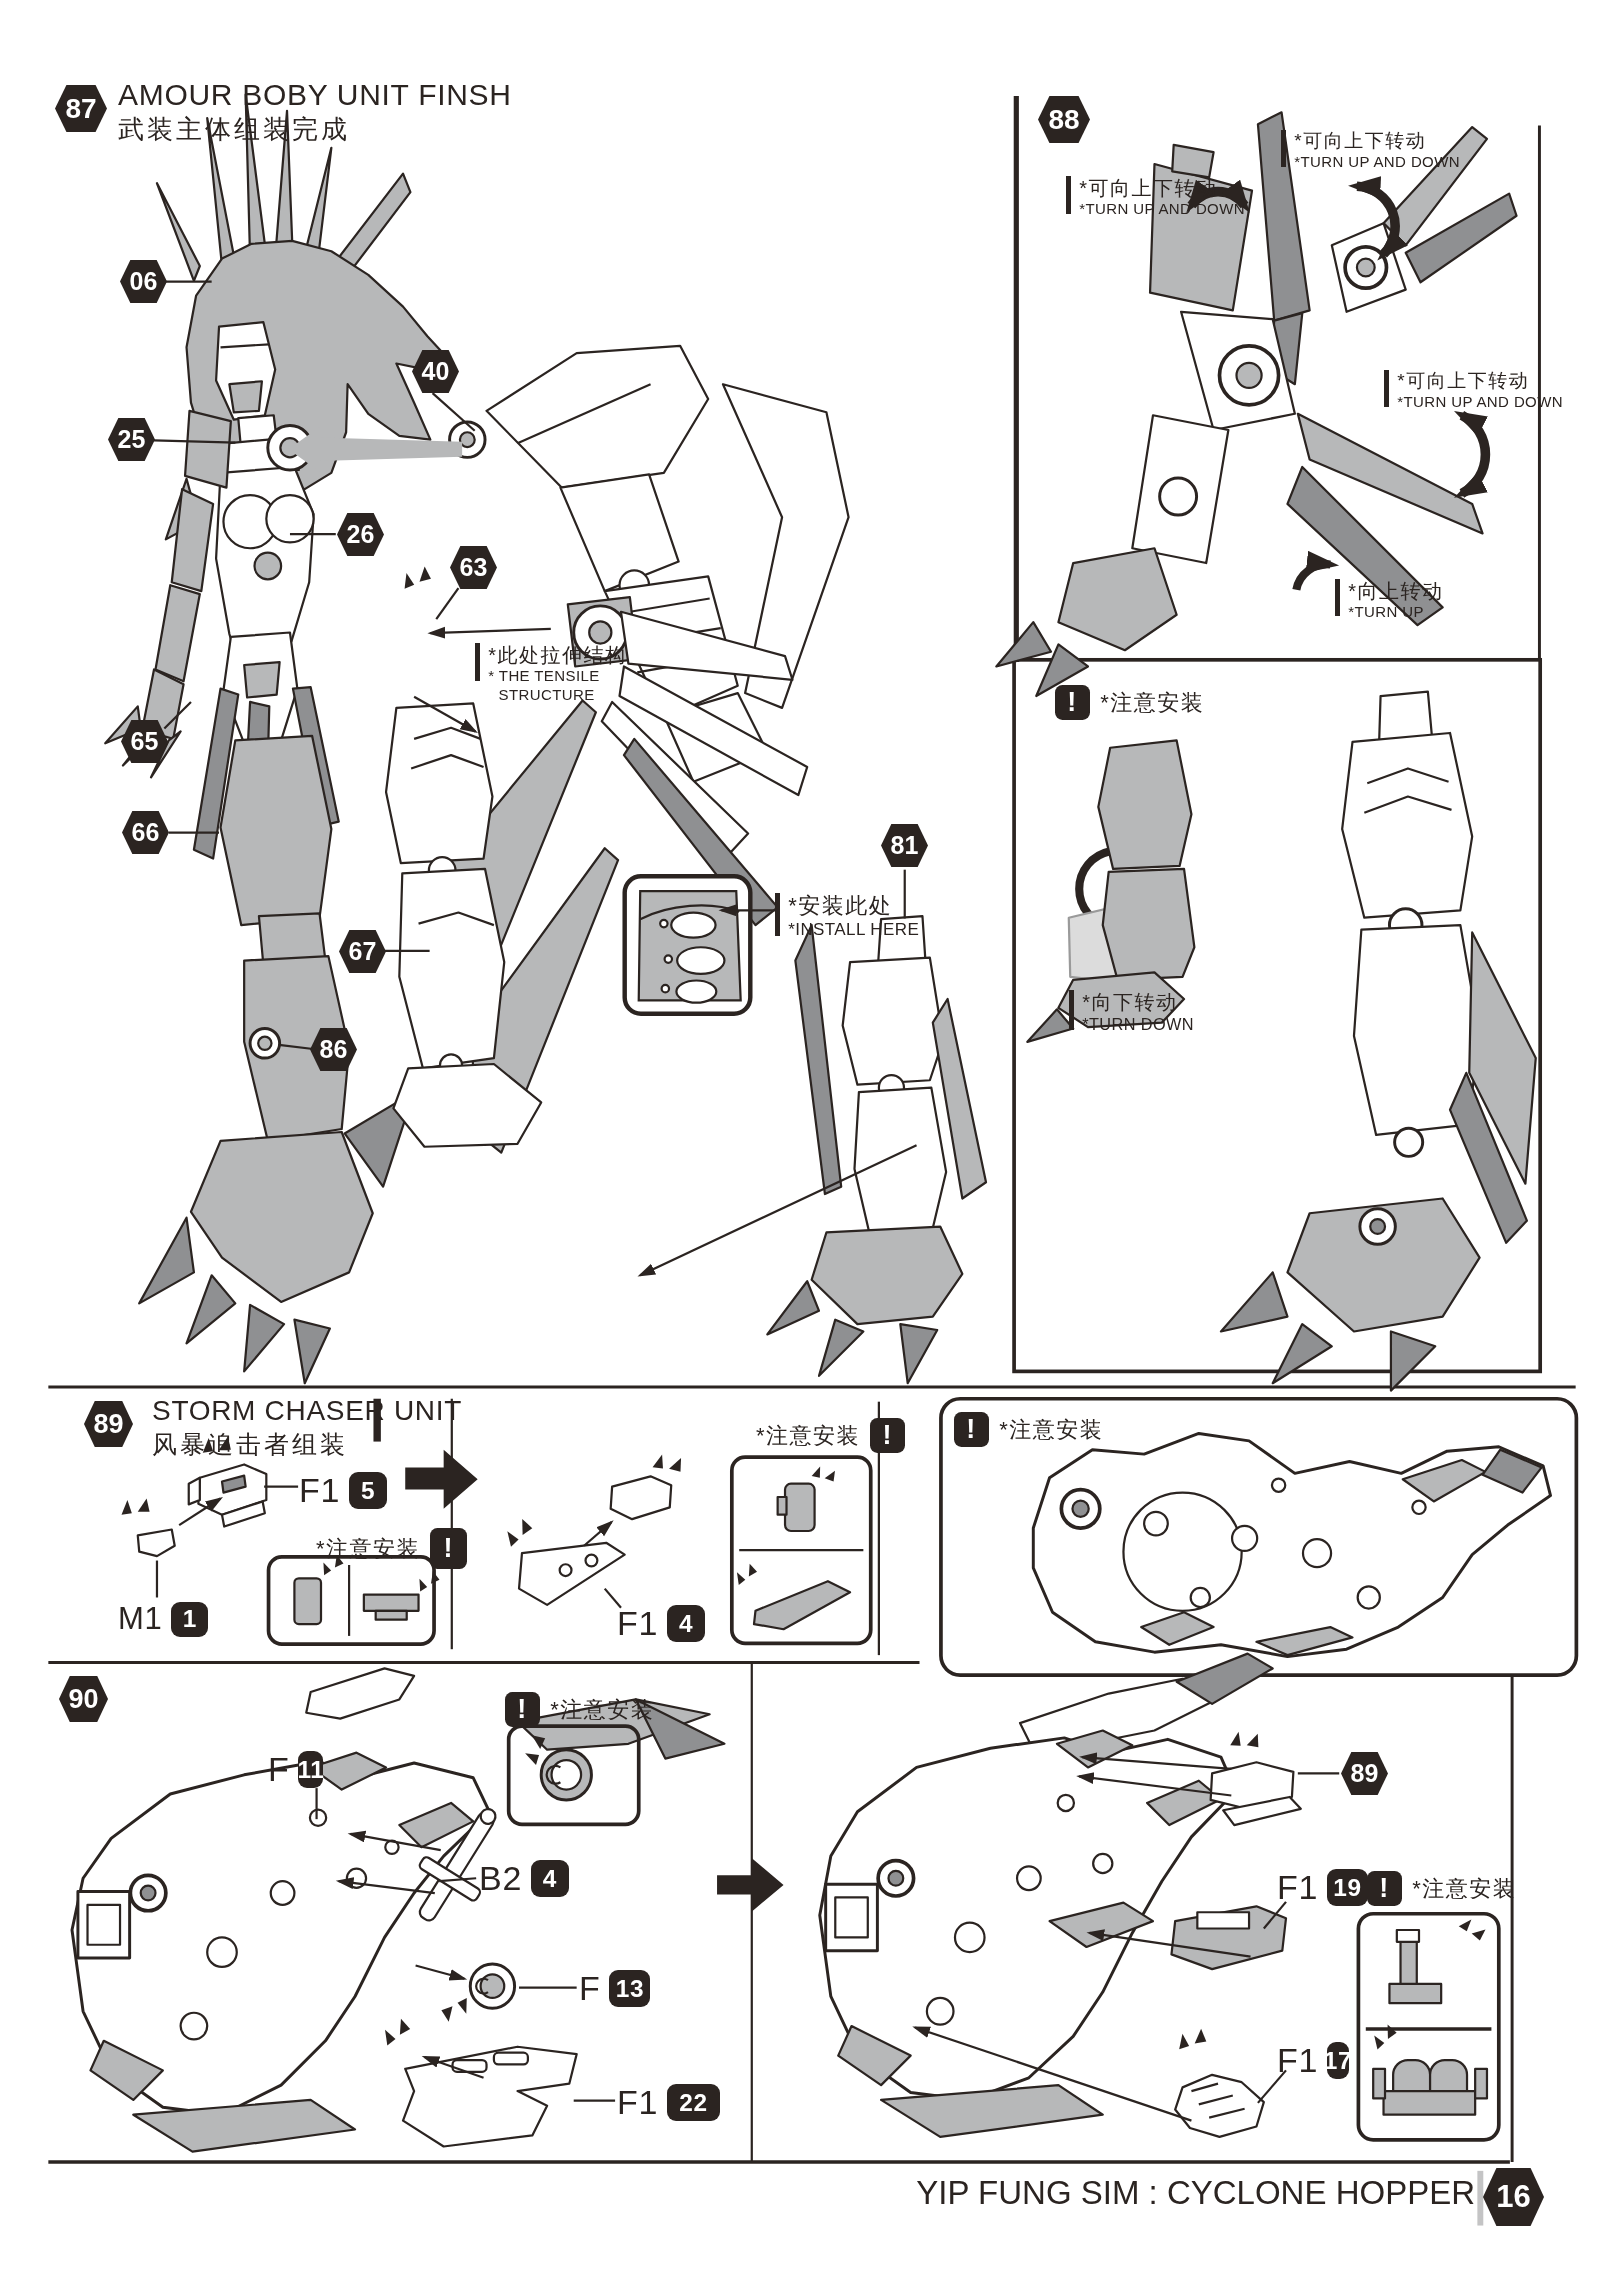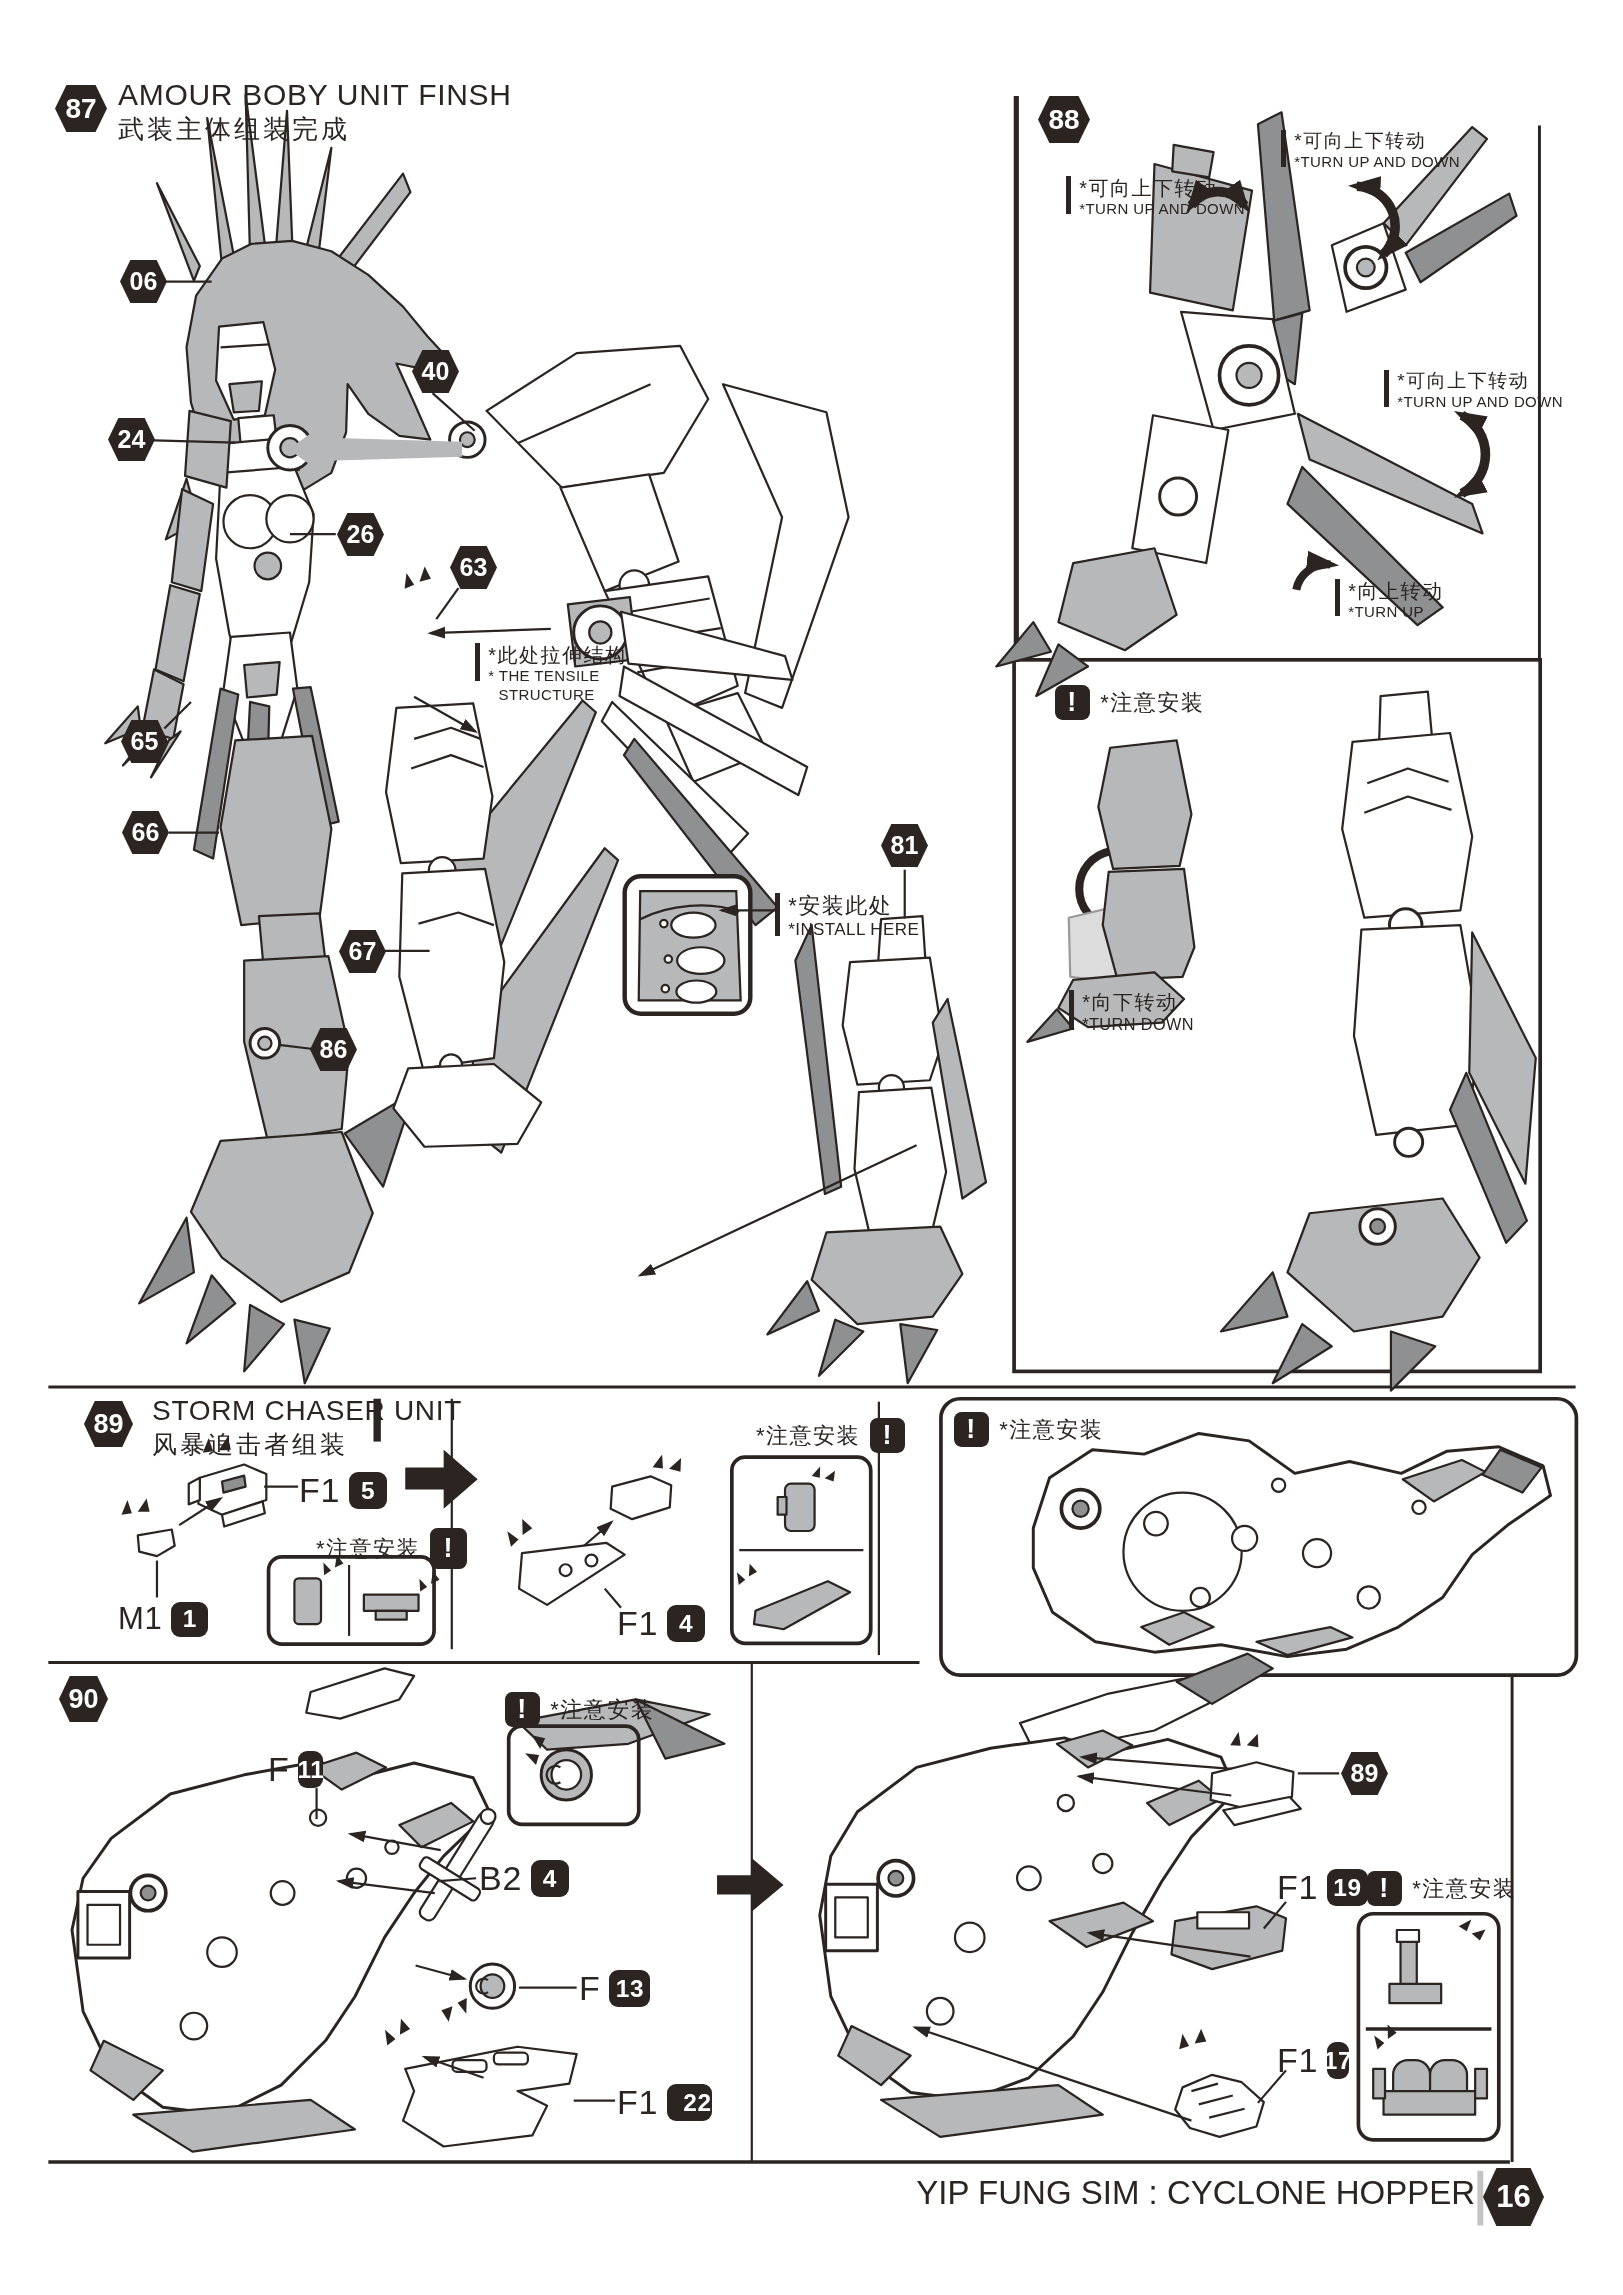--- a/index.html
+++ b/index.html
@@ -421,21 +421,21 @@
 <div class="hex lg" style="left:55px;top:85px;">
       <span>87</span>
     </div>
 <div class="title-en" style="left:118px;top:78px;">AMOUR BOBY UNIT FINSH</div>
 <div class="title-cn" style="left:118px;top:112px;">武装主体组装完成</div>
 
 <div class="hex md" style="left:120px;top:260px;">
       <span>06</span>
     </div>
 <div class="hex md" style="left:108px;top:418px;">
-      <span>24</span>
+      <span>25</span>
     </div>
 <div class="hex md" style="left:412px;top:350px;">
       <span>40</span>
     </div>
 <div class="hex md" style="left:337px;top:513px;">
       <span>26</span>
     </div>
 <div class="hex md" style="left:450px;top:546px;">
       <span>63</span>
     </div>
@@ -576,21 +576,21 @@
 <div class="plabel" style="left:479px;top:1859px;">
   <span>B2</span>
   <span class="sq">4</span>
 </div>
 <div class="plabel" style="left:579px;top:1969px;">
   <span>F</span>
   <span class="sq" style="width:41px;">13</span>
 </div>
 <div class="plabel" style="left:617px;top:2083px;">
   <span>F1</span>
-  <span class="sq" style="width:29px;padding-left:16px;">22</span>
+  <span class="sq" style="width:53px;">22</span>
 </div>
 <div class="plabel" style="left:1277px;top:1868px;">
   <span>F1</span>
   <span class="sq" style="width:41px;">19</span>
 </div>
 <div class="plabel" style="left:1277px;top:2041px;">
   <span>F1</span>
   <span class="sq" style="width:22px;">17</span>
 </div>
 

